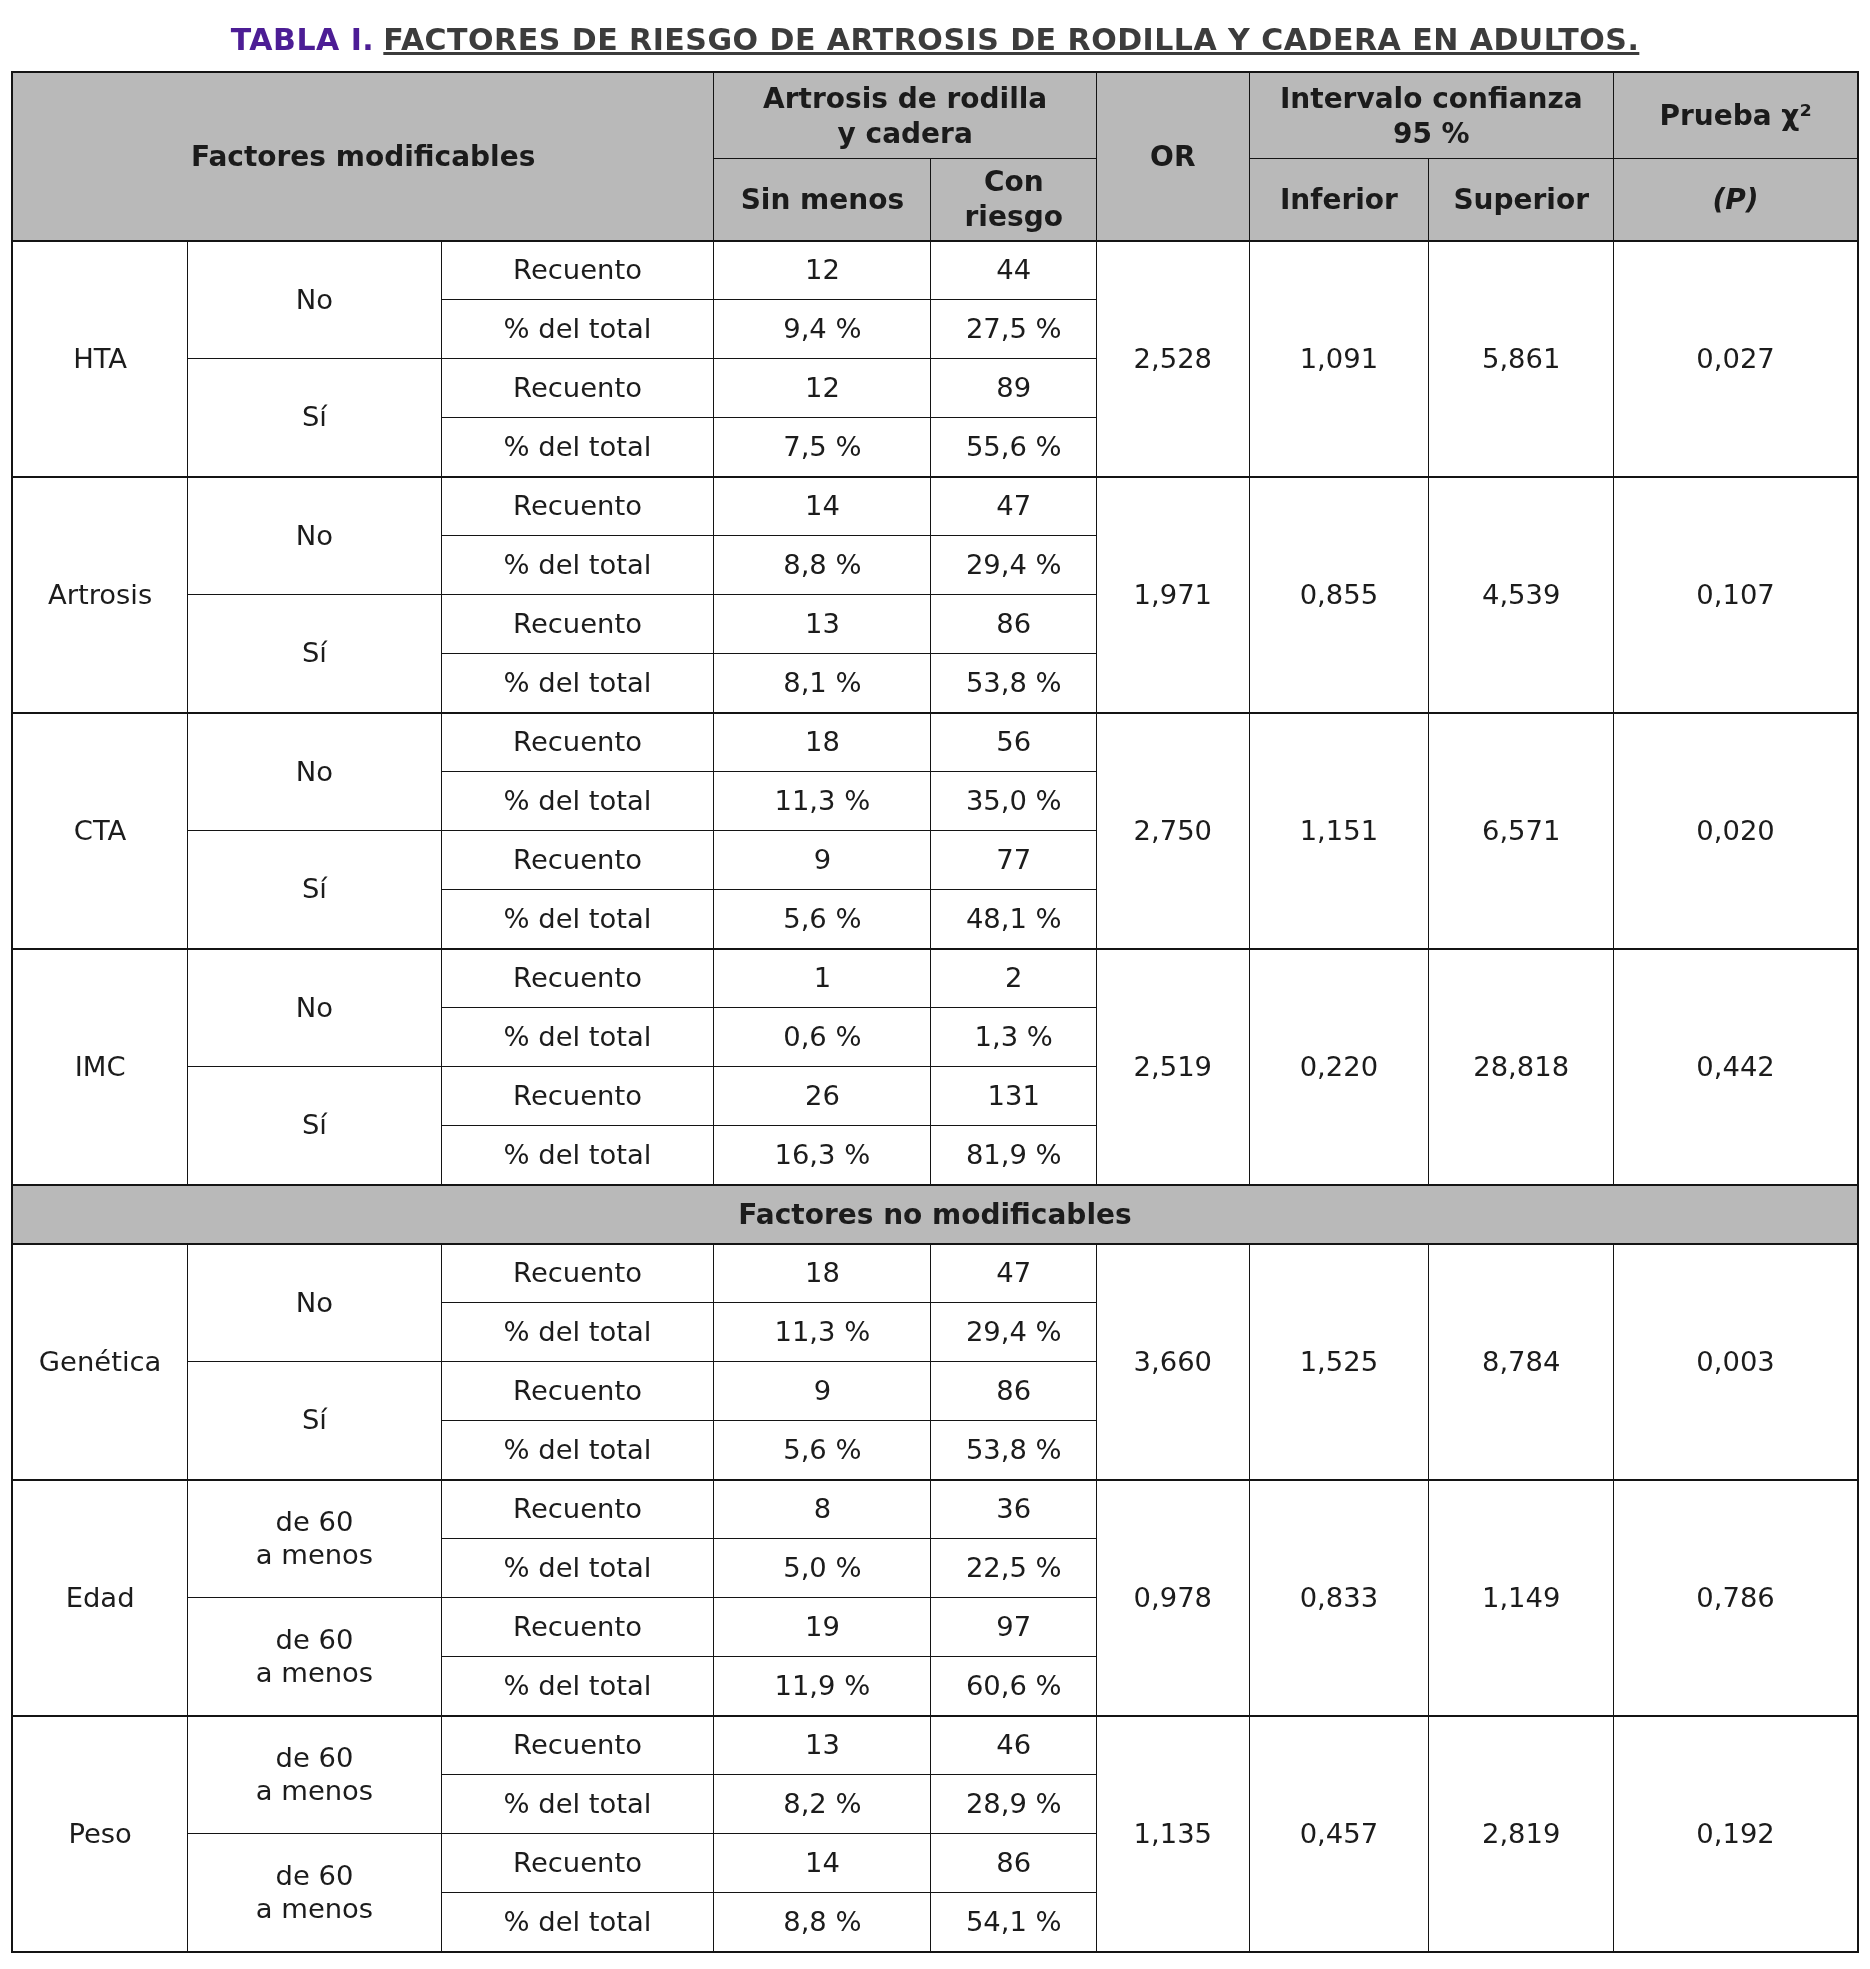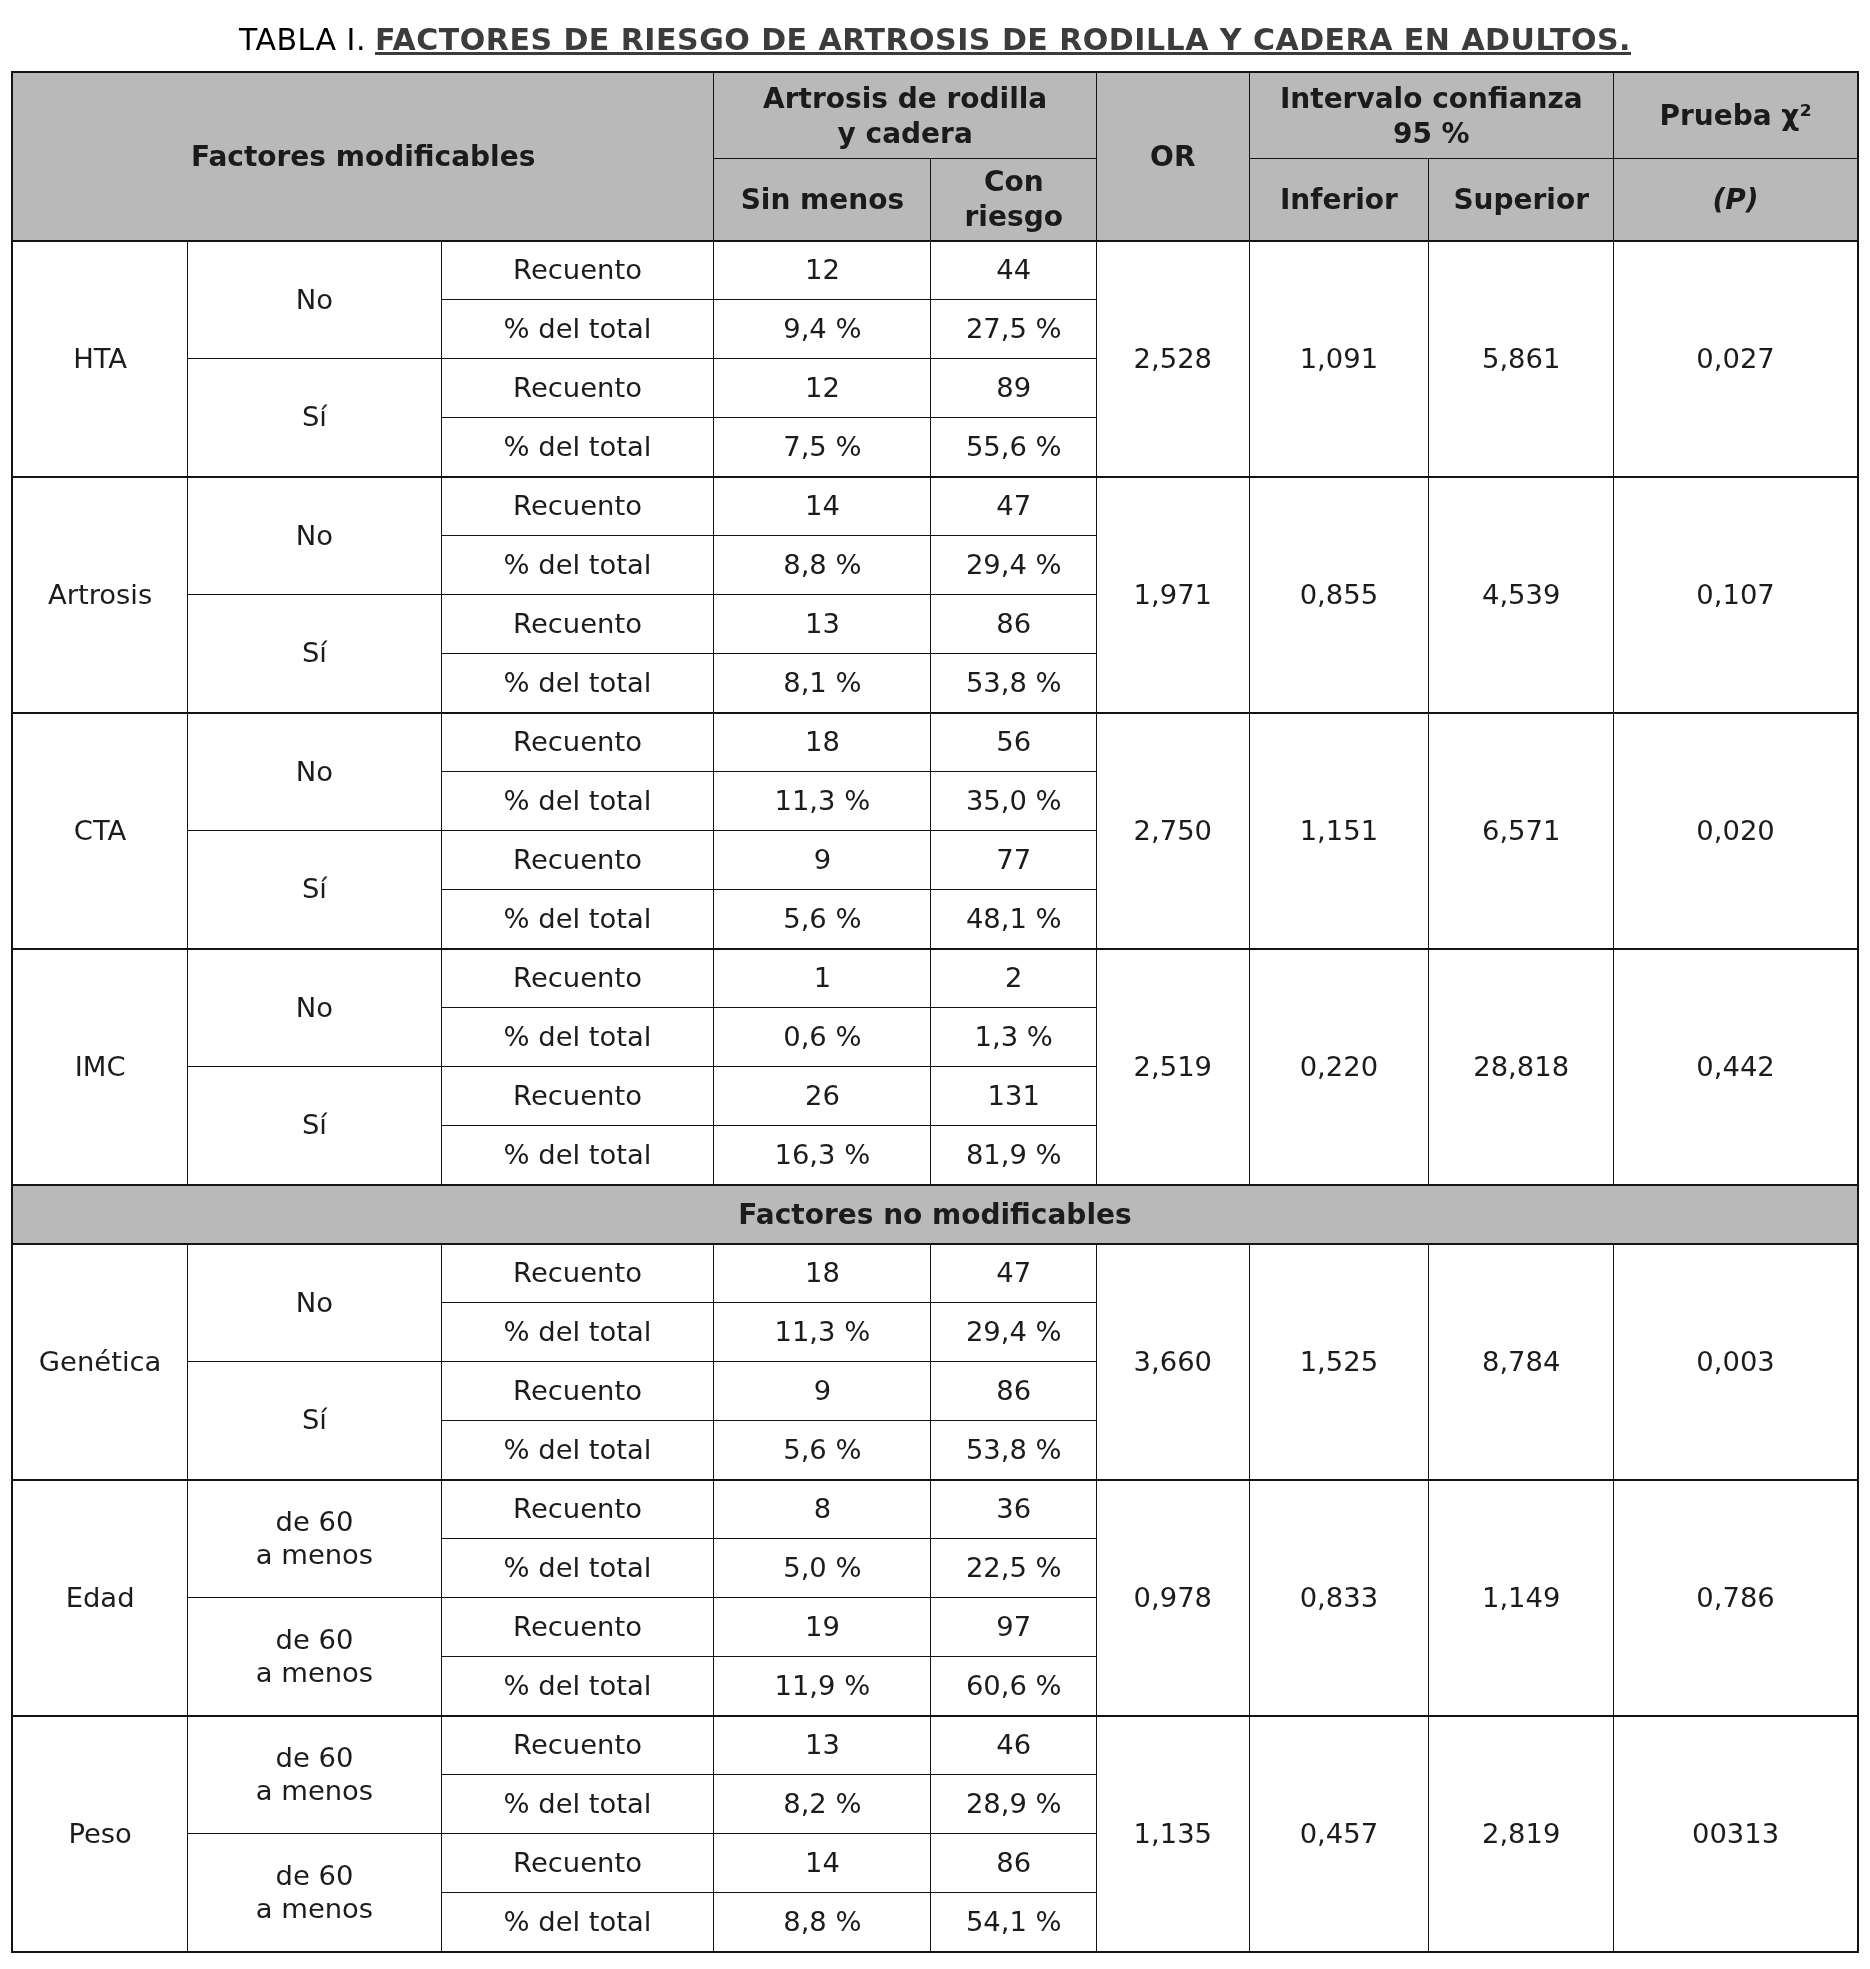--- a/index.html
+++ b/index.html
@@ -19,22 +19,22 @@
     padding: 14.6px 11px 18.3px 11px;
   }
   .title {
     text-align: center;
     font-size: 30px;
     margin: 7.3px 0 14.6px 0;
     letter-spacing: 0.5px;
     white-space: nowrap;
   }
   .title-tag {
-    font-weight: normal;
-    color: #000000;
+    font-weight: bold;
+    color: #4c1d95;
     margin-right: 9.1px;
   }
   .title-text {
     font-weight: 600;
     color: #3c3c3c;
     text-decoration: underline;
   }
   table.risk-table {
     border-collapse: collapse;
     table-layout: fixed;
@@ -298,21 +298,21 @@
       <tr class="group-start">
         <td class="factor" rowspan="4">Peso</td>
         <td class="level" rowspan="2">de 60
 a menos</td>
         <td class="metric">Recuento</td>
         <td class="val">13</td>
         <td class="val">46</td>
         <td class="stat" rowspan="4">1,135</td>
         <td class="stat" rowspan="4">0,457</td>
         <td class="stat" rowspan="4">2,819</td>
-        <td class="stat" rowspan="4">00313</td>
+        <td class="stat" rowspan="4">0,192</td>
       </tr>
       <tr>
         <td class="metric">% del total</td>
         <td class="val">8,2 %</td>
         <td class="val">28,9 %</td>
       </tr>
       <tr class="level-start">
         <td class="level" rowspan="2">de 60
 a menos</td>
         <td class="metric">Recuento</td>

